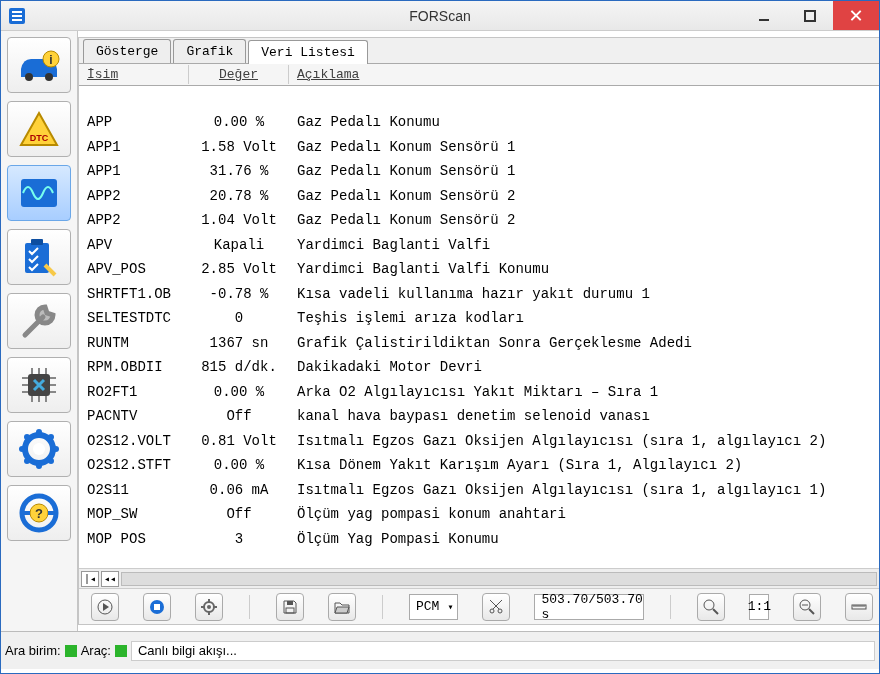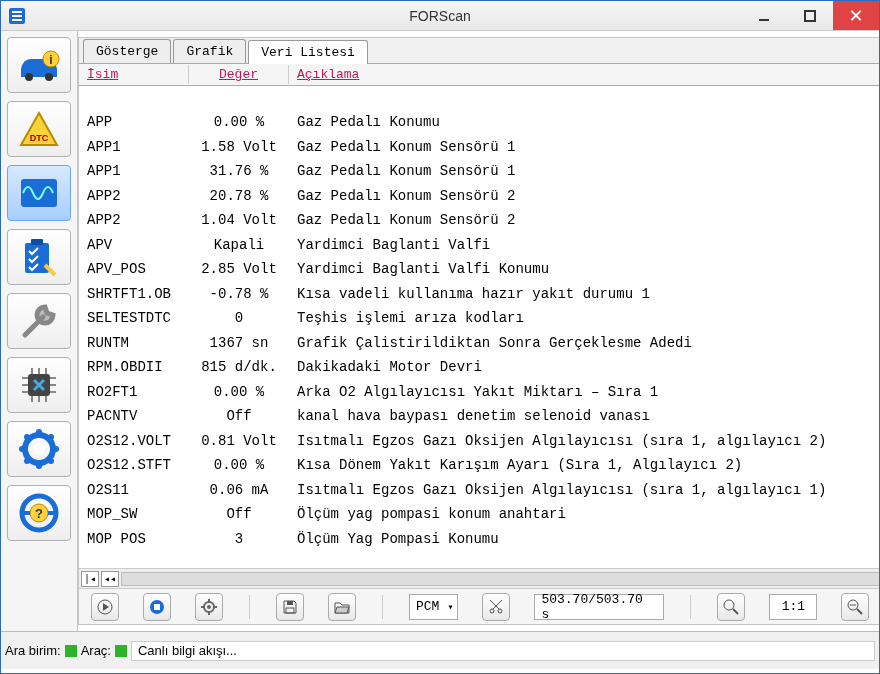--- a/index.html
+++ b/index.html
@@ -97,21 +97,21 @@
   background:#f5f5f5;
   border-bottom:1px solid #aaa;
   font-size:13px;
   height:22px;
   align-items:center;
 }
 .th {
   padding:2px 8px;
   border-right:1px solid #ccc;
   text-decoration: underline;
-  color:#be185d;
+  color:#404040;
 }
 .th.name { width:110px; }
 .th.value { width:100px; text-align:center; }
 .th.desc { flex:1; }
 .rows {
   overflow:hidden;
   flex:1;
 }
 .row {
   display:flex;
@@ -442,29 +442,29 @@
       </div>
       <div class="tsep"></div>
       <div class="tsel">PCM</div>
       <div class="tbtn">
         <svg viewBox="0 0 16 16">
             <circle cx="4" cy="12" r="2" fill="none" stroke="#555"></circle>
             <circle cx="12" cy="12" r="2" fill="none" stroke="#555"></circle>
             <path d="M5 10 L14 1 M11 10 L2 1" stroke="#555"></path>
           </svg>
       </div>
-      <div class="ttext" style="width:130px">503.70/503.70 s</div>
+      <div class="ttext" style="width:110px">503.70/503.70 s</div>
       <div class="tsep"></div>
       <div class="tbtn">
         <svg viewBox="0 0 16 16">
             <circle cx="6" cy="6" r="5" fill="none" stroke="#555"></circle>
             <line x1="10" y1="10" x2="15" y2="15" stroke="#555" stroke-width="2"></line>
           </svg>
       </div>
-      <div class="ttext" style="width:48px;justify-content:center">1:1</div>
+      <div class="ttext" style="width:20px;justify-content:center">1:1</div>
       <div class="tbtn">
         <svg viewBox="0 0 16 16">
             <circle cx="6" cy="6" r="5" fill="none" stroke="#555"></circle>
             <line x1="10" y1="10" x2="15" y2="15" stroke="#555" stroke-width="2"></line>
             <line x1="3" y1="6" x2="9" y2="6" stroke="#555"></line>
           </svg>
       </div>
       <div class="tbtn">
         <svg viewBox="0 0 16 16">
             <rect x="1" y="6" width="14" height="4" fill="none" stroke="#555"></rect>

